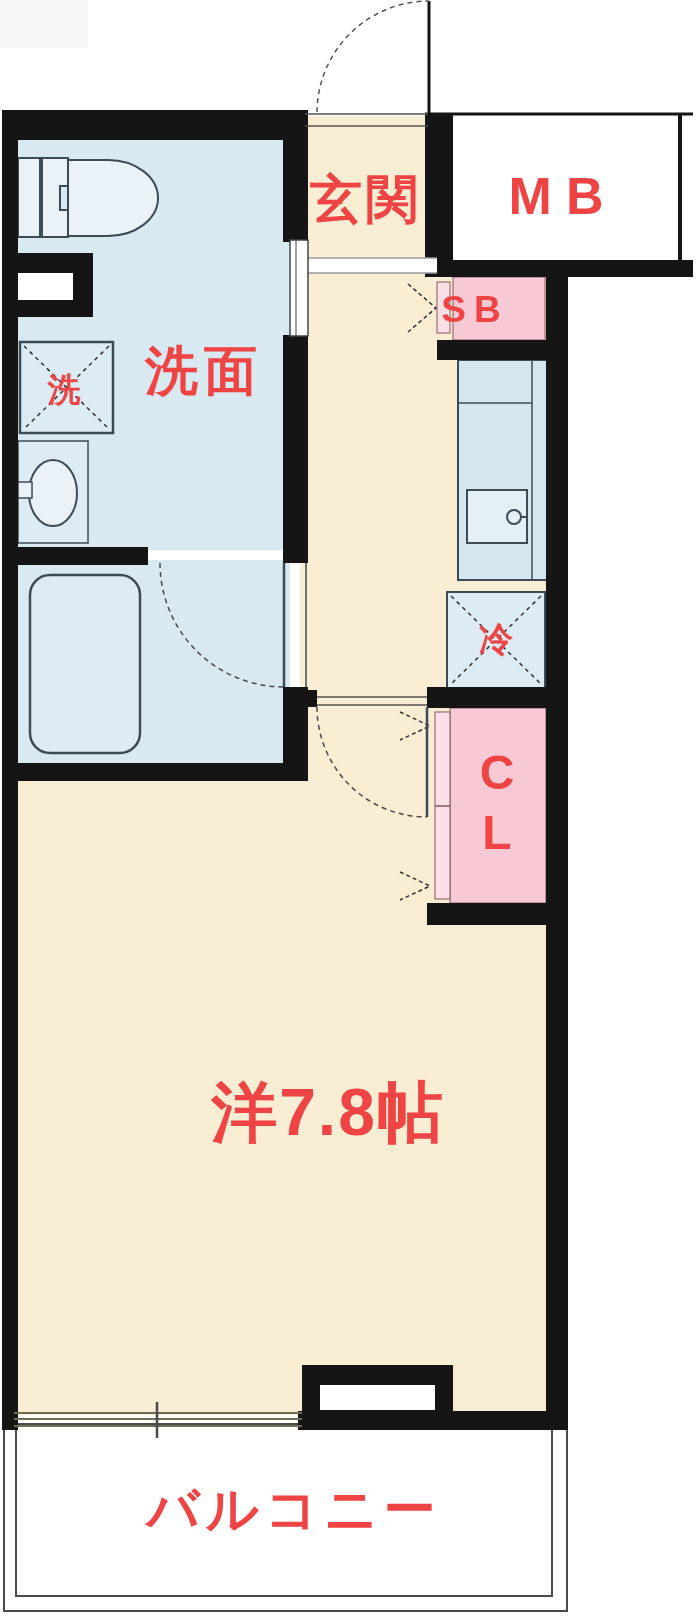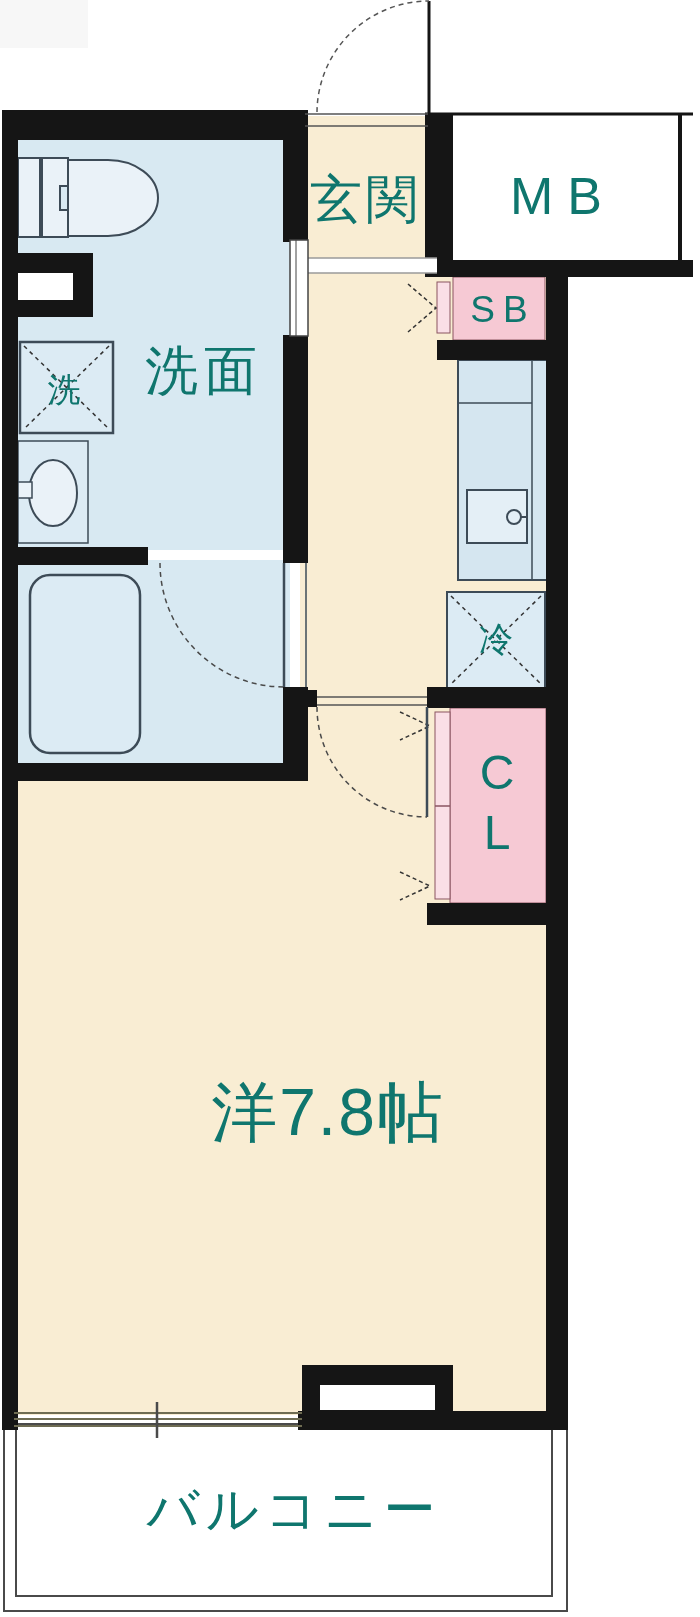--- a/index.html
+++ b/index.html
@@ -6,29 +6,29 @@
   #plan{
     position:relative;
     width:700px;height:1617px;
     background:#ffffff;
     font-family:"Liberation Sans", sans-serif;
     overflow:hidden;
   }
   #plan svg{position:absolute;left:0;top:0;}
   .lbl{
     position:absolute;
-    color:#0f766e;
-    font-weight:normal;
+    color:#ef4444;
+    font-weight:bold;
     white-space:nowrap;
     transform:translate(-50%,-50%);
     line-height:1;
   }
   .lbl-genkan  {left:366px;top:199px;font-size:52px;letter-spacing:4px;}
   .lbl-mb      {left:563px;top:196px;font-size:52px;letter-spacing:14px;}
-  .lbl-sb      {left:503px;top:309px;font-size:37px;letter-spacing:8px;}
+  .lbl-sb      {left:475px;top:309px;font-size:37px;letter-spacing:8px;}
   .lbl-senmen  {left:204px;top:370px;font-size:53px;letter-spacing:6px;text-align:center;}
   .lbl-washer  {left:64px;top:389px;font-size:33px;}
   .lbl-yokushitsu{left:212px;top:722px;font-size:49px;letter-spacing:4px;}
   .lbl-rei     {left:496px;top:639px;font-size:34px;}
   .lbl-cl{
     left:497px;top:803px;font-size:48px;
     display:flex;flex-direction:column;align-items:center;gap:12px;
     text-align:center;
   }
   .lbl-room    {left:293px;top:1112px;font-size:66px;letter-spacing:2px;margin-left:35px;}

